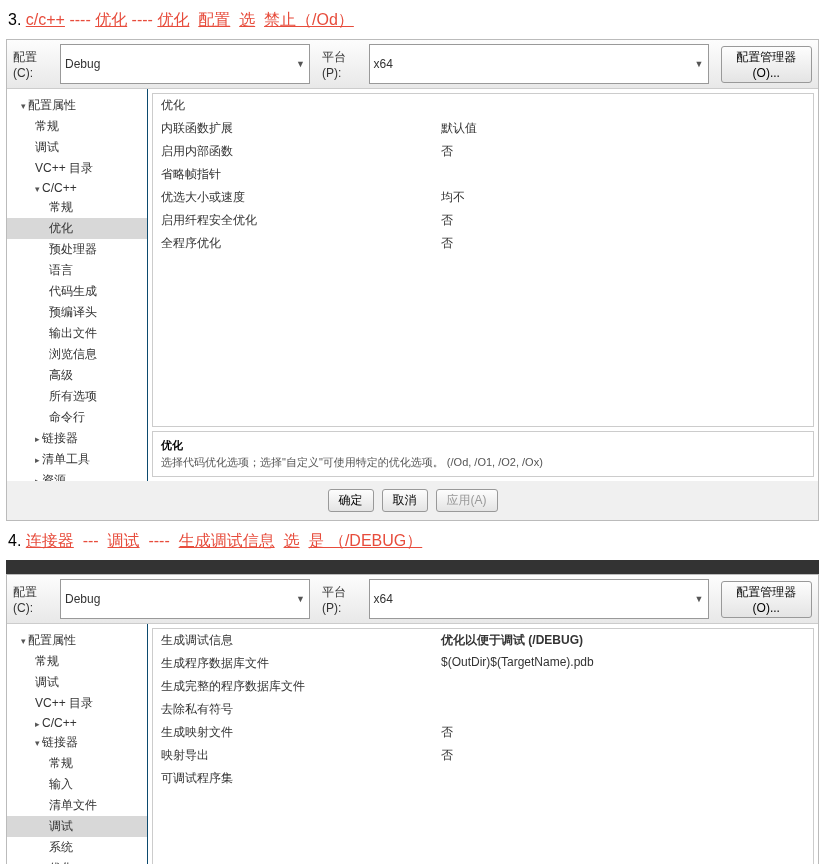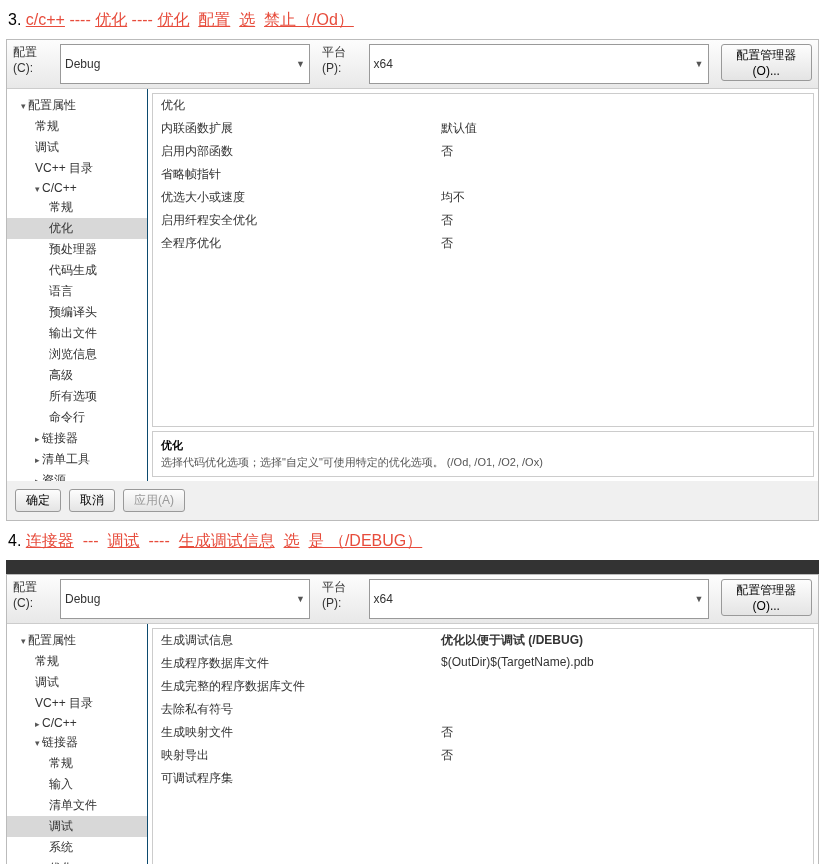--- a/index.html
+++ b/index.html
@@ -1,20 +1,20 @@
 <!DOCTYPE html>
 <html><head>
 <meta charset="utf-8">
 <style>
 body{margin:0;font-family:"Microsoft YaHei",Arial,sans-serif;font-size:12px;background:#fff;color:#333;width:825px}
 .heading{font-size:16px;font-weight:normal;padding:10px 8px 8px;color:#000}
 .heading .red{color:#e74c3c;text-decoration:underline}
 .heading .red-plain{color:#e74c3c}
 .dialog{border:1px solid #bbb;background:#f0f0f0;margin:0 6px}
-.toolbar{display:flex;align-items:flex-start;gap:12px;padding:4px 6px;background:linear-gradient(#fdfdfd,#e8e8e8);border-bottom:1px solid #ccc}
+.toolbar{display:flex;align-items:center;gap:12px;padding:4px 6px;background:linear-gradient(#fdfdfd,#e8e8e8);border-bottom:1px solid #ccc}
 .toolbar label{color:#333}
 .combo{flex:0 0 auto;display:flex;align-items:center;background:#fff;border:1px solid #999;height:20px;padding:9px 4px;min-width:240px;justify-content:space-between}
 .combo.small{min-width:330px}
 .combo .arrow{font-size:9px;color:#555}
 .btn{background:linear-gradient(#fdfdfd,#e4e4e4);border:1px solid #999;border-radius:3px;padding:2px 10px;font-size:12px}
 .body{display:flex;background:#fff}
 .tree{width:140px;border-right:1px solid #0c4a6e;padding:6px 0;max-height:380px;overflow:hidden}
 .tree-item{padding:2px 0 2px 22px;white-space:nowrap;cursor:default}
 .tree-item.l1{padding-left:14px}
 .tree-item.l1::before{content:"▸ ";font-size:9px;color:#555}
@@ -25,21 +25,21 @@
 .tree-item.l3{padding-left:42px}
 .tree-item.sel{background:#d8d8d8}
 .props{flex:1;display:flex;flex-direction:column}
 .grid{flex:1;border:1px solid #ccc;margin:4px;background:#fff}
 .row{display:flex;padding:3px 8px}
 .row .k{width:280px}
 .row .v{flex:1}
 .row .v.bold{font-weight:bold}
 .desc{border:1px solid #ccc;margin:0 4px 4px;padding:6px 8px;background:#fff;font-size:11px;color:#555}
 .desc .title{font-weight:bold;color:#000;margin-bottom:2px}
-.footer{display:flex;justify-content:flex-start;gap:8px;padding:8px;background:#f0f0f0}
+.footer{display:flex;justify-content:center;gap:8px;padding:8px;background:#f0f0f0}
 </style>
 </head>
 <body>
 
 <div class="heading">
   <span>3.</span>
   <span class="red">c/c++</span>
   <span class="red-plain">----</span>
   <span class="red">优化</span>
   <span class="red-plain">----</span>
@@ -66,22 +66,22 @@
   <div class="body">
     <div class="tree" id="tree1">
         <div class="tree-item l1 open">配置属性</div>
         <div class="tree-item l2">常规</div>
         <div class="tree-item l2">调试</div>
         <div class="tree-item l2">VC++ 目录</div>
         <div class="tree-item l2 open">C/C++</div>
         <div class="tree-item l3">常规</div>
         <div class="tree-item l3 sel">优化</div>
         <div class="tree-item l3">预处理器</div>
+        <div class="tree-item l3">语言</div>
         <div class="tree-item l3">代码生成</div>
-        <div class="tree-item l3">语言</div>
         <div class="tree-item l3">预编译头</div>
         <div class="tree-item l3">输出文件</div>
         <div class="tree-item l3">浏览信息</div>
         <div class="tree-item l3">高级</div>
         <div class="tree-item l3">所有选项</div>
         <div class="tree-item l3">命令行</div>
         <div class="tree-item l2 parent">链接器</div>
         <div class="tree-item l2 parent">清单工具</div>
         <div class="tree-item l2 parent">资源</div>
       </div>

